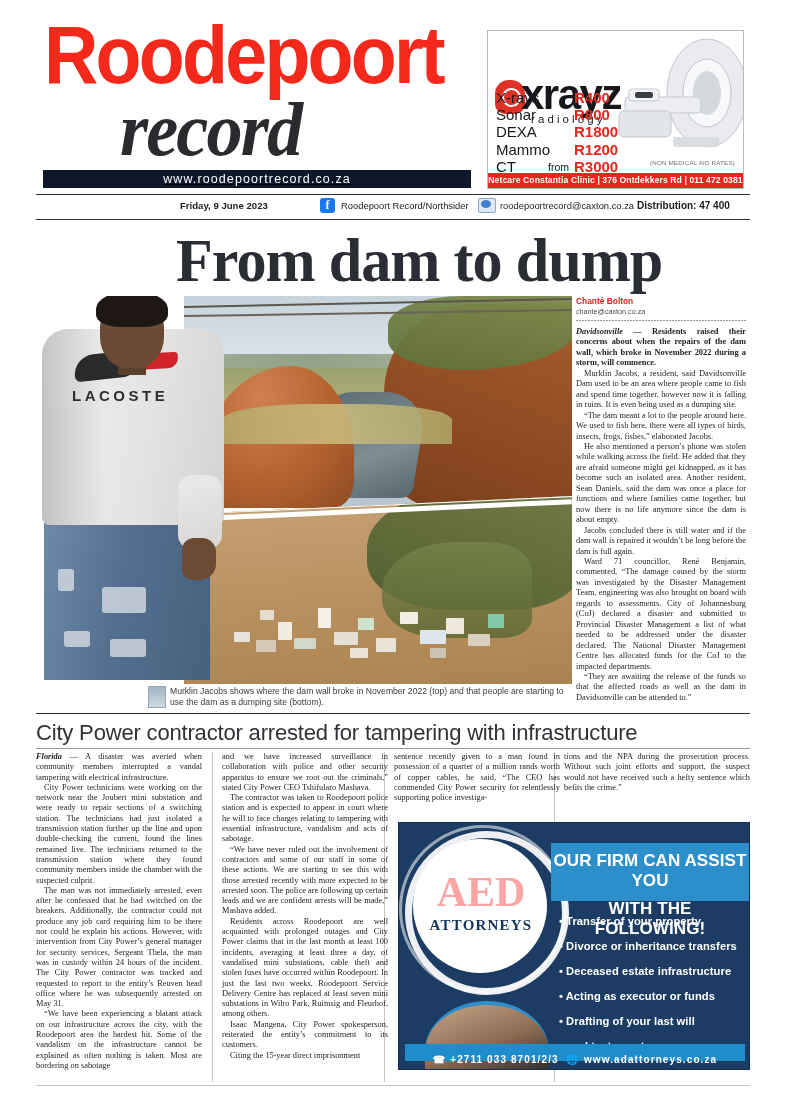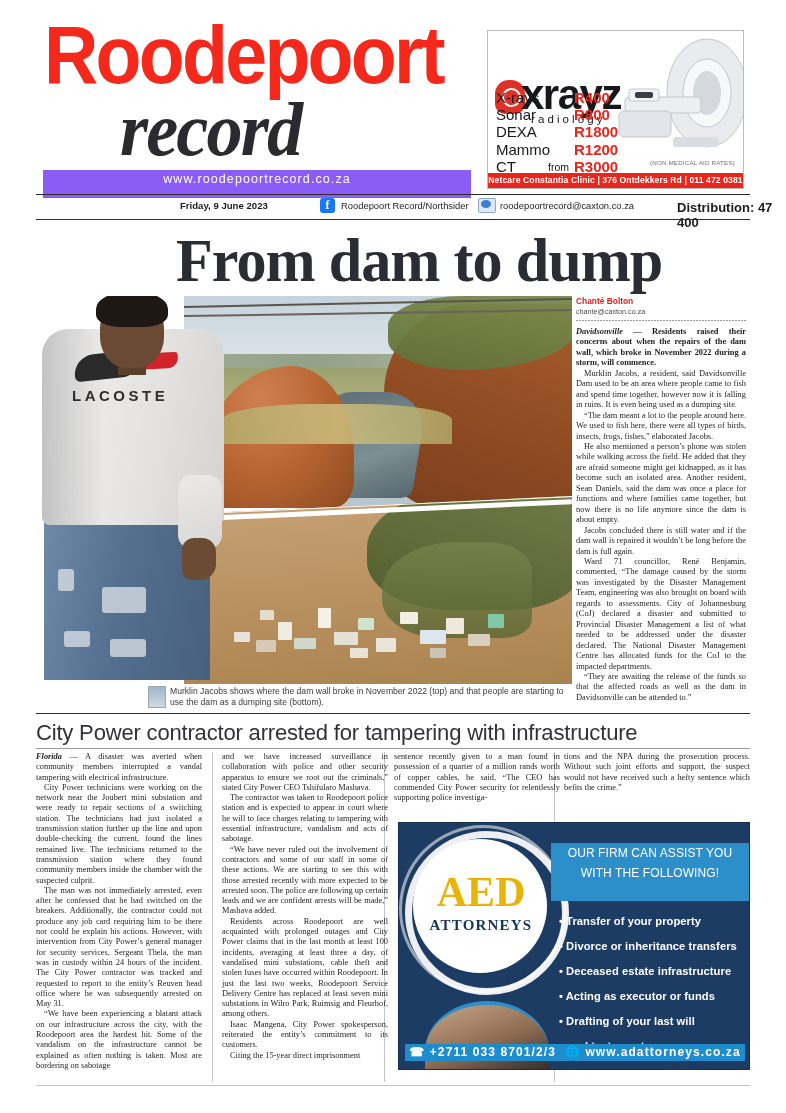--- a/index.html
+++ b/index.html
@@ -20,22 +20,23 @@
     transform:scaleX(0.93);transform-origin:left top;
   }
   .mh-title2{
     position:absolute;left:120px;top:98px;width:400px;
     font-family:"Liberation Serif",serif;
     font-style:italic;font-weight:700;font-size:76px;line-height:0.82;
     color:#2b2b2f;letter-spacing:-2px;
     transform:scaleX(0.95);transform-origin:left top;
   }
   .mh-urlbar{
-    position:absolute;left:43px;top:170px;width:428px;height:28px;
-    background:#8b5cf6;
+    position:absolute;left:43px;top:170px;width:428px;height:18px;
+    background:#0f172a;
+    text-decoration:underline;
   }
   .mh-urlbar span{
     display:block;text-align:center;color:#fff;
     font-family:"Liberation Sans",sans-serif;
     font-size:12.5px;letter-spacing:1.1px;line-height:18px;font-weight:400;
   }
 
   
   .xrayz{
     position:absolute;left:487px;top:30px;width:257px;height:159px;
@@ -113,22 +114,22 @@
   }
   .ib-mail:after{
     content:"";position:absolute;left:2px;top:1px;width:10px;height:8px;
     border-radius:50%;background:#3f7fd0;
   }
   .ib-mailtxt{
     position:absolute;left:500px;top:6px;
     font-family:"Liberation Sans",sans-serif;font-size:9.4px;color:#1c1c20;
   }
   .ib-dist{
-    position:absolute;left:677px;top:6px;
-    font-family:"Liberation Sans",sans-serif;font-weight:700;font-size:13px;color:#1c1c20;
+    position:absolute;left:637px;top:6px;
+    font-family:"Liberation Sans",sans-serif;font-weight:700;font-size:10px;color:#1c1c20;
   }
 
   
   .lead-headline{
     position:absolute;left:176px;top:229px;width:574px;
     font-family:"Liberation Serif",serif;font-weight:700;
     font-size:62px;line-height:62px;color:#2b2d35;
     letter-spacing:-1px;
     transform:scaleX(0.97);transform-origin:left top;
   }
@@ -271,53 +272,53 @@
     position:absolute;left:6px;top:8px;width:150px;height:150px;border-radius:50%;
     border:7px solid #ffffff;opacity:.92;
   }
   .aed-ring2{
     position:absolute;left:0px;top:2px;width:162px;height:162px;border-radius:50%;
     border:3px solid rgba(255,255,255,.55);
   }
   .aed-AED{
     position:absolute;left:30px;top:48px;width:104px;text-align:center;
     font-family:"Liberation Serif",serif;font-weight:700;font-size:42px;line-height:42px;
-    color:#eab308;letter-spacing:0px;
+    color:#fca5a5;letter-spacing:0px;
   }
   .aed-ATT{
     position:absolute;left:20px;top:94px;width:124px;text-align:center;
     font-family:"Liberation Serif",serif;font-weight:700;font-size:15px;
     color:#14355c;letter-spacing:1.2px;
   }
   .aed-banner{
     position:absolute;left:152px;top:20px;width:198px;height:58px;background:#2d8fc9;
   }
   .aed-banner span{
     display:block;text-align:center;color:#fff;
-    font-family:"Liberation Sans",sans-serif;font-weight:400;font-size:12px;line-height:20px;
-    letter-spacing:.1px;
+    font-family:"Liberation Sans",sans-serif;font-weight:700;font-size:17px;line-height:20px;
+    padding-top:8px;letter-spacing:.1px;
   }
   .aed-list{position:absolute;left:160px;top:92px;width:190px;}
   .aed-li{
     color:#fff;font-family:"Liberation Sans",sans-serif;font-weight:700;
     font-size:11.2px;line-height:13px;margin-bottom:12px;letter-spacing:.05px;
   }
   .aed-li.cont{margin-left:9px;}
   .aed-photo{
     position:absolute;left:26px;top:178px;width:124px;height:68px;
     background:linear-gradient(160deg,#c6a688,#8d6b52 55%,#2a2a2c);
     border-radius:50% 50% 0 0/70% 70% 0 0;
     border-top:4px solid #2d8fc9;
   }
   .aed-foot{
     position:absolute;left:6px;bottom:8px;width:340px;height:17px;background:#1f8ccc;
   }
   .aed-foot .ftxt{
     display:block;text-align:center;line-height:17px;color:#fff;
-    font-family:"Liberation Sans",sans-serif;font-weight:700;font-size:12px;letter-spacing:1.1px;
+    font-family:"Liberation Sans",sans-serif;font-weight:700;font-size:10px;letter-spacing:1.1px;margin-top:7px;
   }
   .bottom-rule{position:absolute;left:36px;top:1085px;width:714px;height:1px;background:#c4c4c8;}
 </style>
 </head>
 <body>
 
 <div class="page">
 
   <div class="masthead">
     <div class="mh-title">Roodepoort</div>

